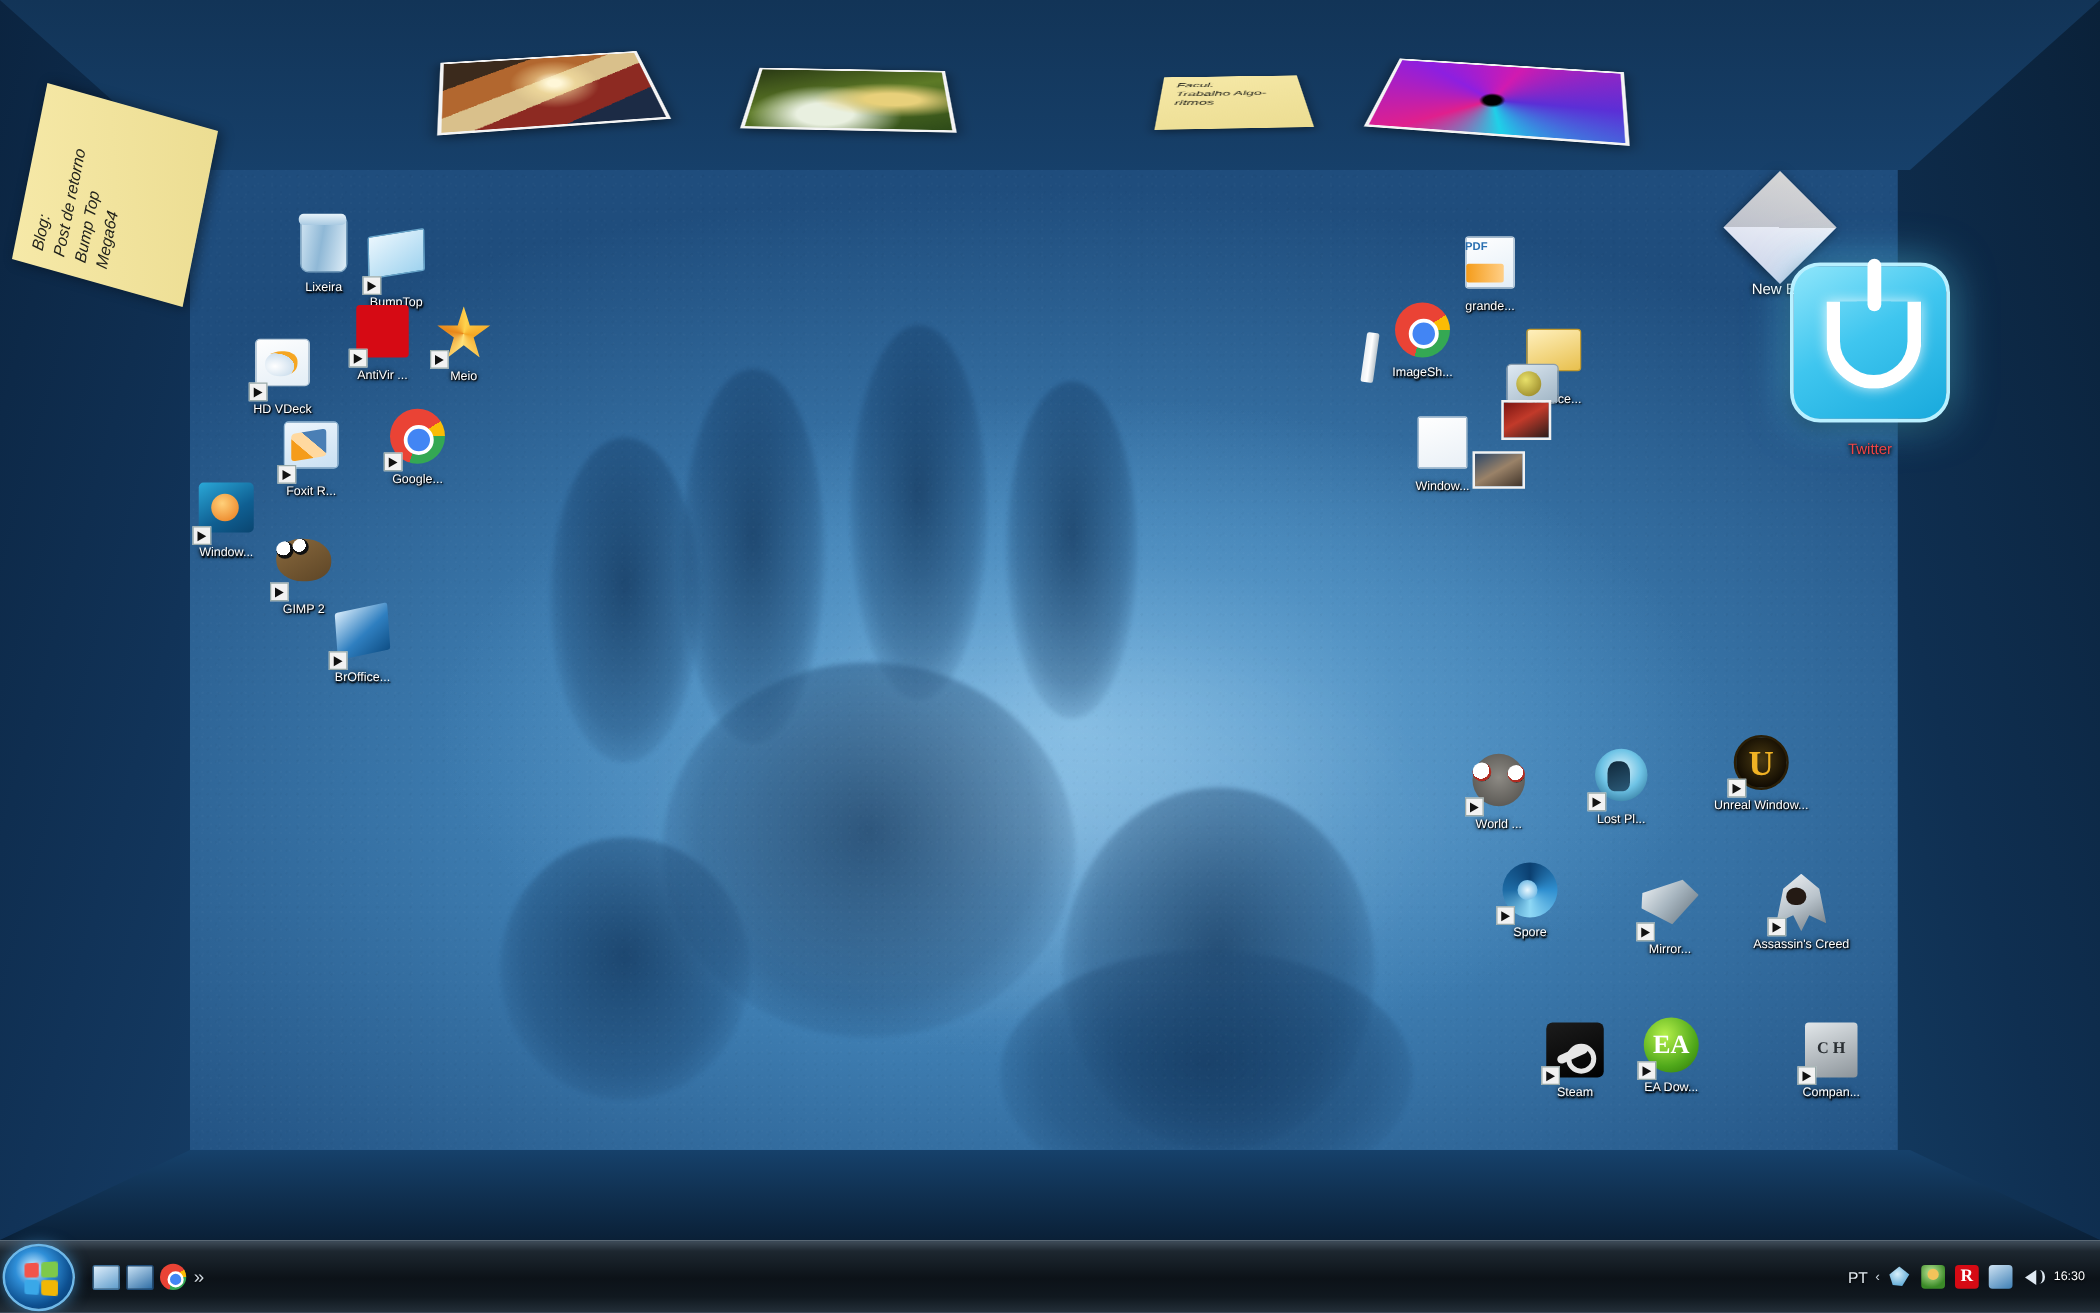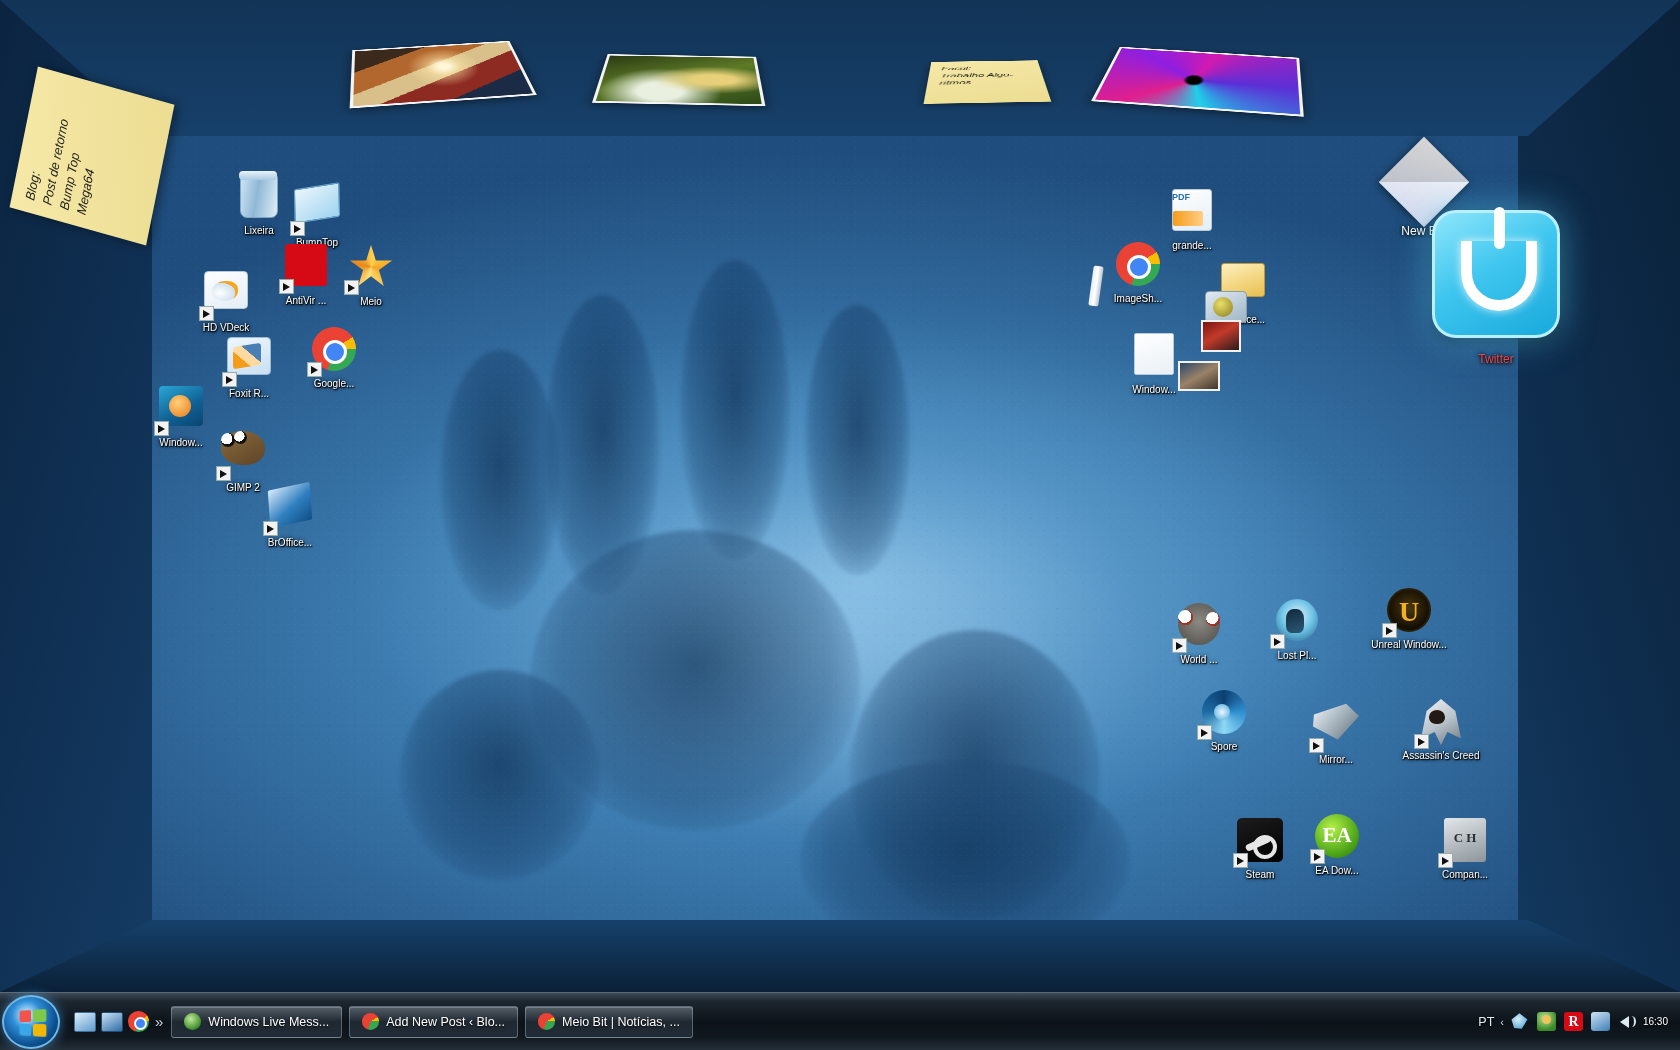--- a/index.html
+++ b/index.html
@@ -501,34 +501,20 @@
         <i style="background:#3aa8e8"></i>
           <i style="background:#f2b705"></i>
       </div>
     </div>
     <div class="qlaunch" id="qlaunch">
         <div class="qi showdesk"></div>
         <div class="qi flip3d"></div>
         <div class="qi chrome"></div>
       </div>
     <div class="chev">»</div>
-    <div class="tasks" id="tasks">
-        <div class="task">
-          <div class="ti msn"></div>
-          <div class="tt">Windows Live Mess...</div>
-        </div>
-        <div class="task">
-          <div class="ti cr"></div>
-          <div class="tt">Add New Post ‹ Blo...</div>
-        </div>
-        <div class="task">
-          <div class="ti cr"></div>
-          <div class="tt">Meio Bit | Notícias, ...</div>
-        </div>
-      </div>
     <div class="tray">
       <div class="lang">PT</div>
       <div class="arrow">‹</div>
       <div id="trayicons" style="display:flex;gap:8px;align-items:center">
           <div class="ti2 t-msn"></div>
           <div class="ti2 t-live"></div>
           <div class="ti2 t-avira"></div>
           <div class="ti2 t-net"></div>
           <div class="ti2 t-vol"></div>
         </div>

